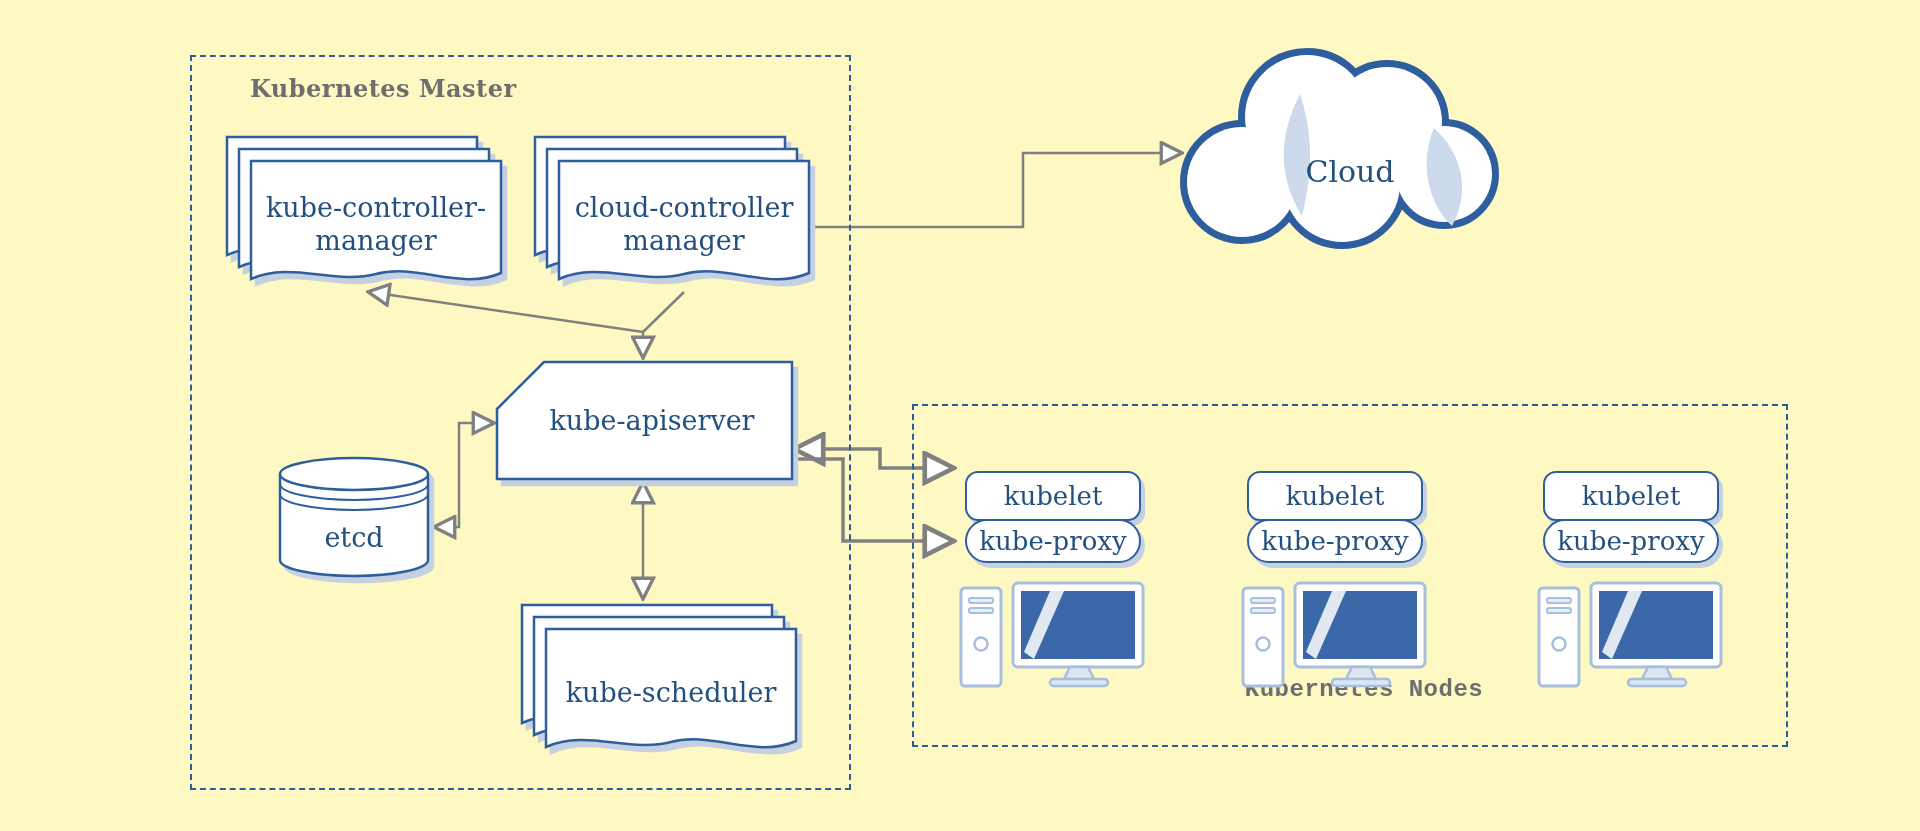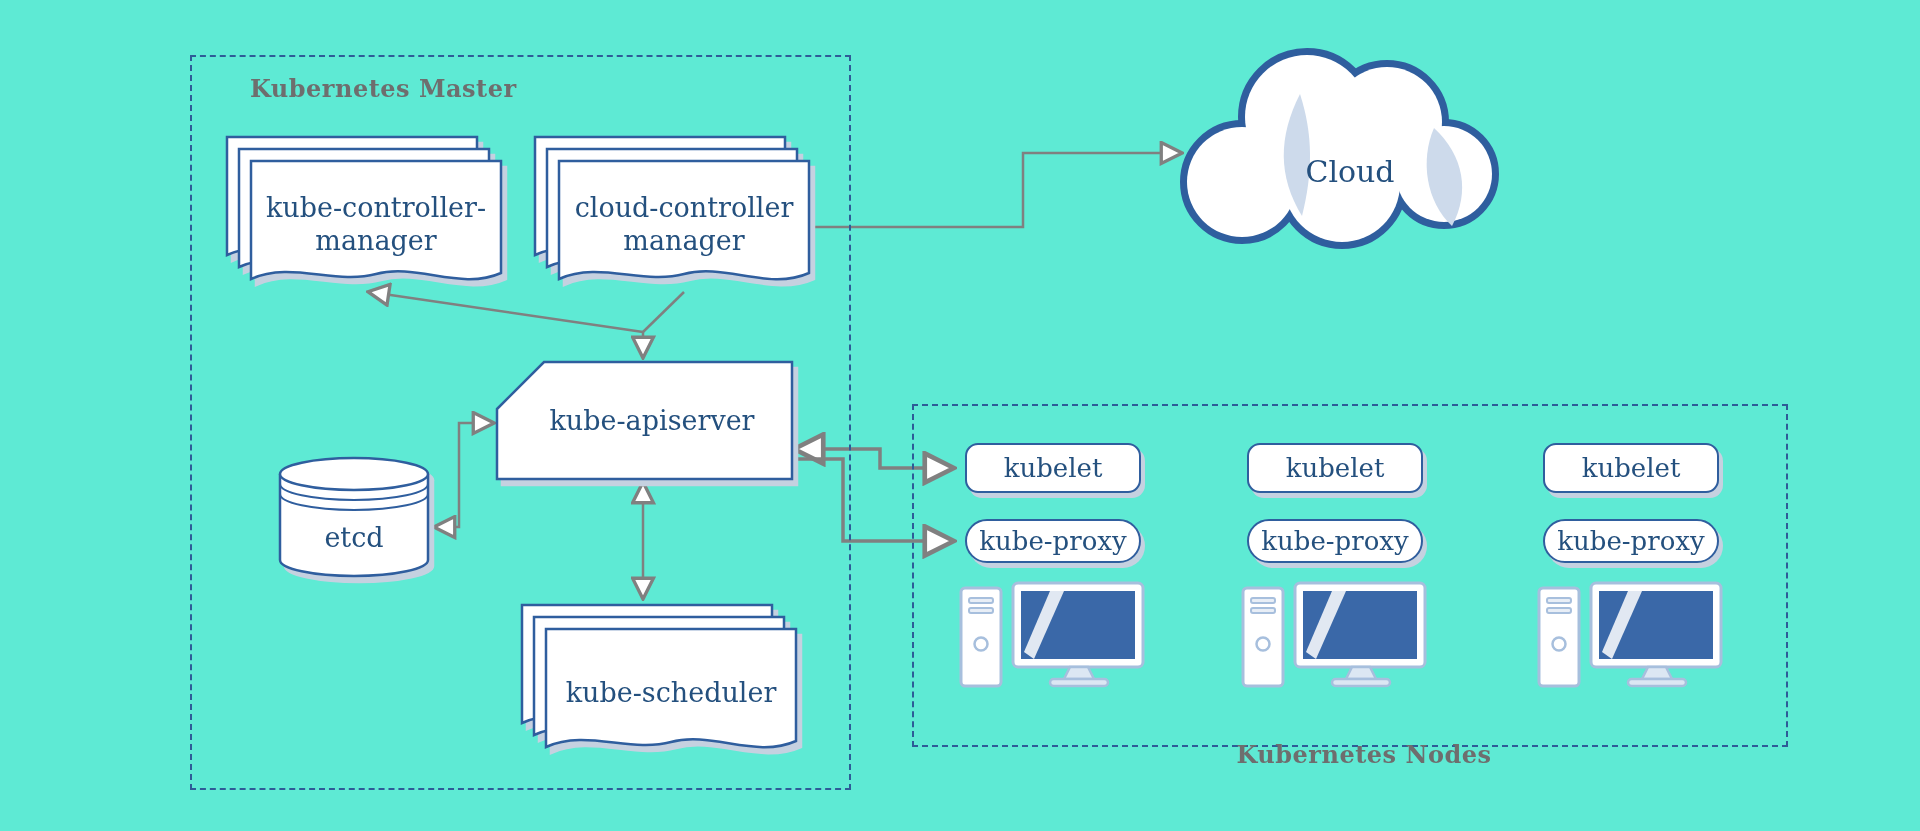--- a/index.html
+++ b/index.html
@@ -1,19 +1,19 @@
 <!DOCTYPE html>
 <html><head>
 <meta charset="utf-8">
 <style>
   html,body{margin:0;padding:0;background:#fff;}
   #canvas{
     position:relative;
     width:1920px;height:831px;
-    background:#5eead4;
+    background:#fef9c3;
     font-family:"DejaVu Serif","Liberation Serif",serif;
     overflow:hidden;
   }
   .abs{position:absolute;}
   svg{overflow:visible;display:block;}
 
   .dashed-box{
     position:absolute;
     border:2px dashed #2e5c97;
     box-sizing:border-box;
@@ -40,21 +40,21 @@
   .pill{
     position:absolute;
     box-sizing:border-box;
     border:2.5px solid #2f5e9e;
     background:#ffffff;
     box-shadow:4px 5px 0 #c5d1e0;
     display:flex;align-items:center;justify-content:center;
     font-size:26px;color:#24507e;
     white-space:nowrap;
   }
-  .kubelet{width:176px;height:50px;border-radius:13px;}
+  .kubelet{width:176px;height:50px;border-radius:13px;margin-top:28px;}
   .kube-proxy{width:176px;height:44px;border-radius:22px;text-align:center;}
 
   .arrow{stroke:#808080;stroke-width:2.5;fill:none;}
   .arrow-thick{stroke:#808080;stroke-width:3.5;fill:none;}
 </style>
 </head>
 <body>
 
 <div id="canvas">
 
@@ -144,21 +144,21 @@
         <circle cx="272" cy="132" r="48"></circle>
         <circle cx="170" cy="142" r="58"></circle>
       </g>
       <path d="M128,52 C106,95 106,135 130,174 C141,130 141,92 128,52 Z" fill="#cddaeb"></path>
       <path d="M262,86 C292,114 298,150 280,184 C254,160 248,118 262,86 Z" fill="#cddaeb"></path>
     </g>
     <text class="diagram-text cloud-text" x="178" y="140" text-anchor="middle">Cloud</text>
   </svg>
 
   <div class="dashed-box" style="left:912px;top:404px;width:876px;height:343px;"></div>
-  <div class="zone-title" style="left:1364px;top:740px;transform:translateX(-50%);">Kubernetes Nodes</div>
+  <div class="zone-title" style="left:1364px;top:676px;transform:translateX(-50%);font-family:Liberation Mono, monospace;">Kubernetes Nodes</div>
 
   <div class="pill kubelet" style="left:965px;top:443px;">
     <span>kubelet</span>
   </div>
   <div class="pill kube-proxy" style="left:965px;top:519px;">
     <span>kube-proxy</span>
   </div>
 
   <div class="pill kubelet" style="left:1247px;top:443px;">
     <span>kubelet</span>

